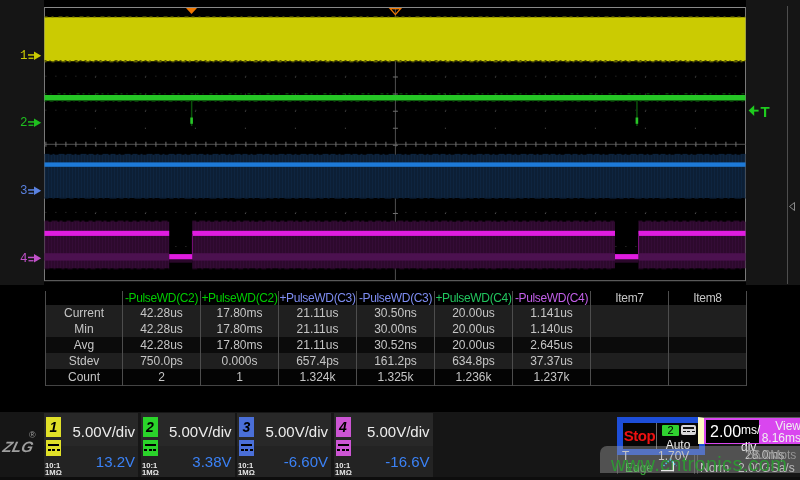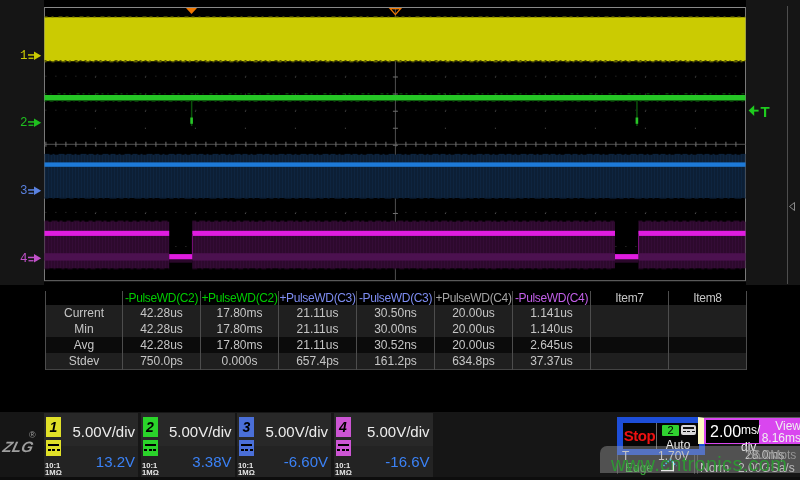--- a/index.html
+++ b/index.html
@@ -184,21 +184,21 @@
         <col class="cd">
         <col class="cd">
       </colgroup>
   <tbody>
         <tr class="hdr">
     <td></td>
     <td style="color:#00cc00">-PulseWD(C2)</td>
     <td style="color:#00cc00">+PulseWD(C2)</td>
     <td style="color:#7d8cf0">+PulseWD(C3)</td>
     <td style="color:#7d8cf0">-PulseWD(C3)</td>
-    <td style="color:#a3a3a3">+PulseWD(C4)</td>
+    <td style="color:#22c55e">+PulseWD(C4)</td>
     <td style="color:#c25fe8">-PulseWD(C4)</td>
     <td>Item7</td>
     <td>Item8</td>
   </tr>
   <tr class="a">
           <td>Current</td>
           <td>42.28us</td>
           <td>17.80ms</td>
           <td>21.11us</td>
           <td>30.50ns</td>
@@ -230,20 +230,31 @@
           <td></td>
         </tr>
   <tr class="a">
           <td>Stdev</td>
           <td>750.0ps</td>
           <td>0.000s</td>
           <td>657.4ps</td>
           <td>161.2ps</td>
           <td>634.8ps</td>
           <td>37.37us</td>
+          <td></td>
+          <td></td>
+        </tr>
+  <tr class="c">
+          <td>Count</td>
+          <td>2</td>
+          <td>1</td>
+          <td>1.324k</td>
+          <td>1.325k</td>
+          <td>1.236k</td>
+          <td>1.237k</td>
           <td></td>
           <td></td>
         </tr>
 </tbody>
     </table>
 
 <div id="bbar">
 
   <div class="abs" style="left:3px;top:26px;width:40px;height:20px;color:#9e9e9e;
        font-style:italic;font-weight:bold;font-size:15px;transform:skewX(-14deg);">ZLG</div>

